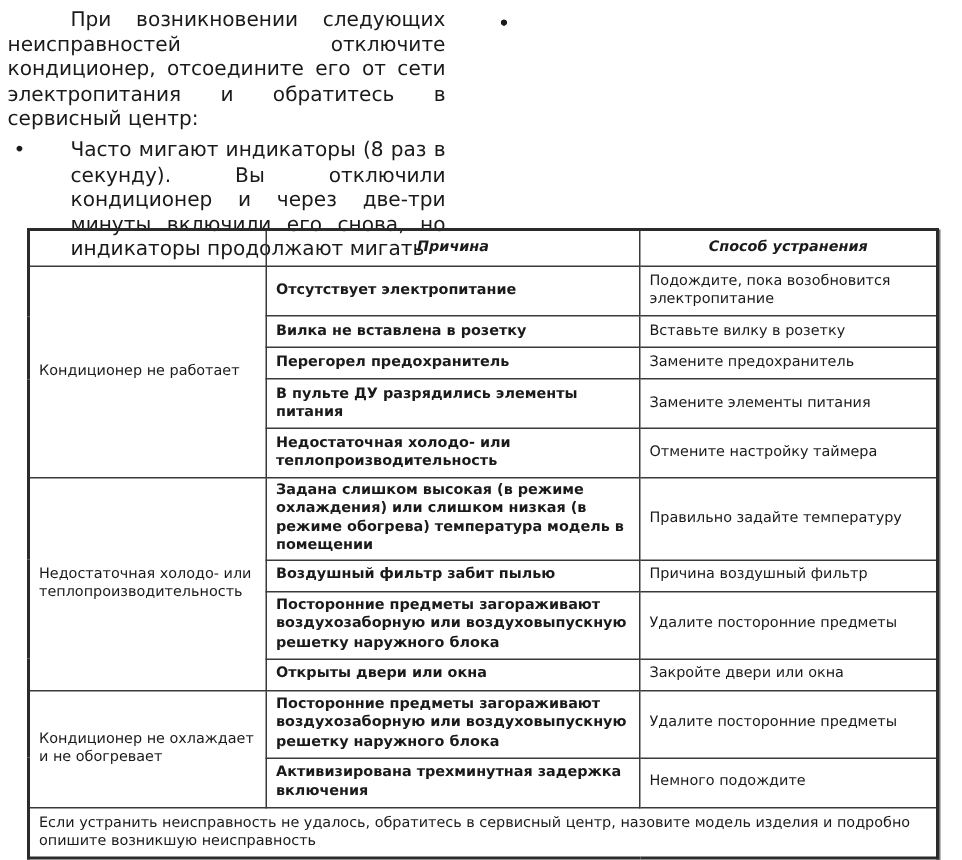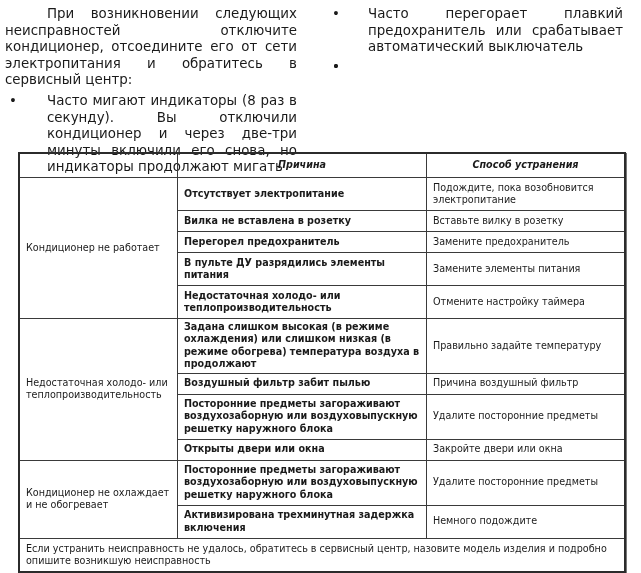--- a/index.html
+++ b/index.html
@@ -35,21 +35,20 @@
       <span class="bullet">•</span>
       <span>Часто мигают индикаторы (8 раз в секунду). Вы отключили кондиционер и через две-три минуты включили его снова, но индикаторы продолжают мигать</span>
     </li>
   </ul>
 </div>
 
 <div class="col col-right">
   <ul>
     <li>
       <span class="bullet">•</span>
-      <span>Часто перегорает плавкий предохранитель или срабатывает автоматический выключатель</span>
     </li>
     <li>
       <span class="bullet">•</span>
     </li>
     <li>
       <span class="bullet">•</span>
     </li>
   </ul>
 </div>
 
@@ -78,21 +77,21 @@
     <td class="c2">В пульте ДУ разрядились элементы питания</td>
     <td>Замените элементы питания</td>
   </tr>
   <tr style="height:33px">
     <td class="c2">Недостаточная холодо- или теплопроизводительность</td>
     <td>Отмените настройку таймера</td>
   </tr>
 
   <tr style="height:45px">
     <td class="c1" rowspan="4">Недостаточная холодо- или теплопроизводительность</td>
-    <td class="c2">Задана слишком высокая (в режиме охлаждения) или слишком низкая (в режиме обогрева) температура воздуха в продолжают</td>
+    <td class="c2">Задана слишком высокая (в режиме охлаждения) или слишком низкая (в режиме обогрева) температура модель в помещении</td>
     <td>Правильно задайте температуру</td>
   </tr>
   <tr style="height:21px">
     <td class="c2">Воздушный фильтр забит пылью</td>
     <td>Причина воздушный фильтр</td>
   </tr>
   <tr style="height:45px">
     <td class="c2">Посторонние предметы загораживают воздухозаборную или воздуховыпускную решетку наружного блока</td>
     <td>Удалите посторонние предметы</td>
   </tr>

